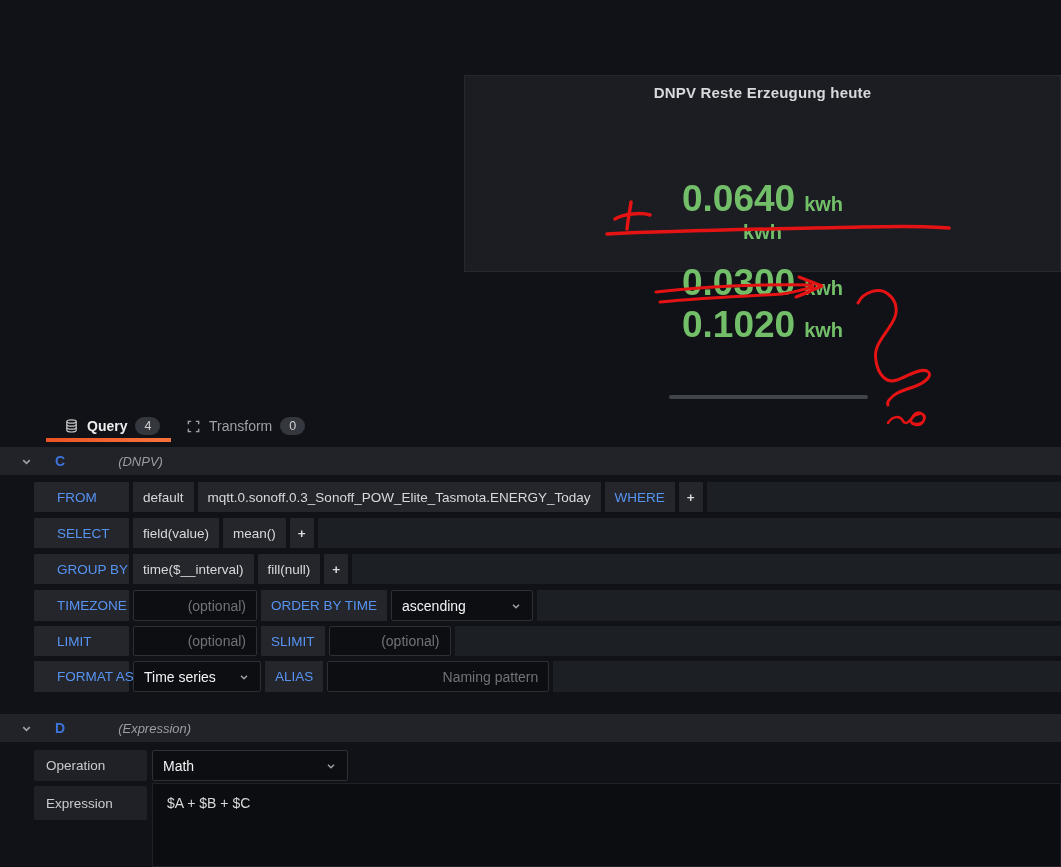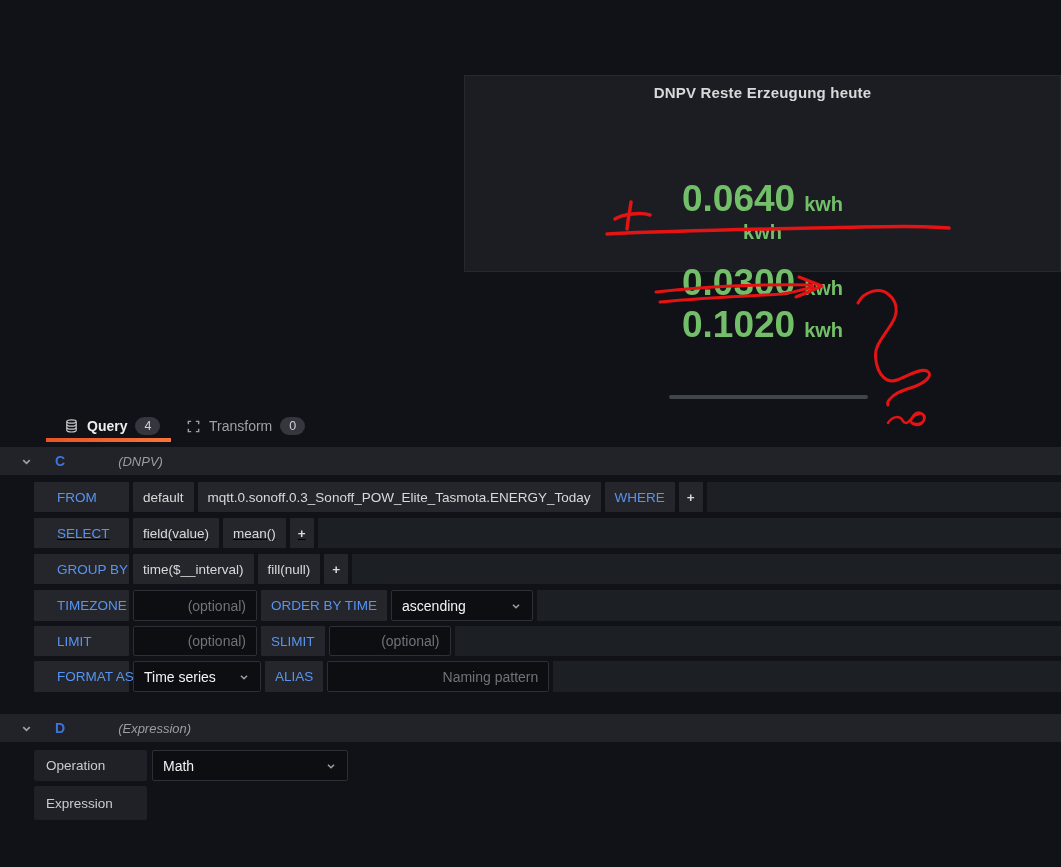--- a/index.html
+++ b/index.html
@@ -155,21 +155,21 @@
 
   <div class="qrow" style="top:482px;height:30px;">
     <div class="seg-label">FROM</div>
     <div class="seg">default</div>
     <div class="seg">mqtt.0.sonoff.0.3_Sonoff_POW_Elite_Tasmota.ENERGY_Today</div>
     <div class="seg-kw">WHERE</div>
     <div class="seg-add">+</div>
     <div class="filler"></div>
   </div>
 
-  <div class="qrow" style="top:518px;height:30px;text-decoration:underline;">
+  <div class="qrow" style="top:518px;height:30px;">
     <div class="seg-label">SELECT</div>
     <div class="seg">field(value)</div>
     <div class="seg">mean()</div>
     <div class="seg-add">+</div>
     <div class="filler"></div>
   </div>
 
   <div class="qrow" style="top:554px;height:30px;">
     <div class="seg-label">GROUP BY</div>
     <div class="seg">time($__interval)</div>
@@ -230,14 +230,15 @@
   <div class="gf-select op-select">
     <span>Math</span>
     <span class="chev">
       <svg width="12" height="12" viewBox="0 0 14 14" fill="none" stroke="#9da0a6" stroke-width="1.8">
           <path d="M3.5 5.5 L7 9 L10.5 5.5"></path>
         </svg>
     </span>
   </div>
 
   <div class="d-label" style="top:786px;height:34px;">Expression</div>
+  <div class="expr-editor">$A + $B + $C</div>
 
 </div>
 
 </body></html>

